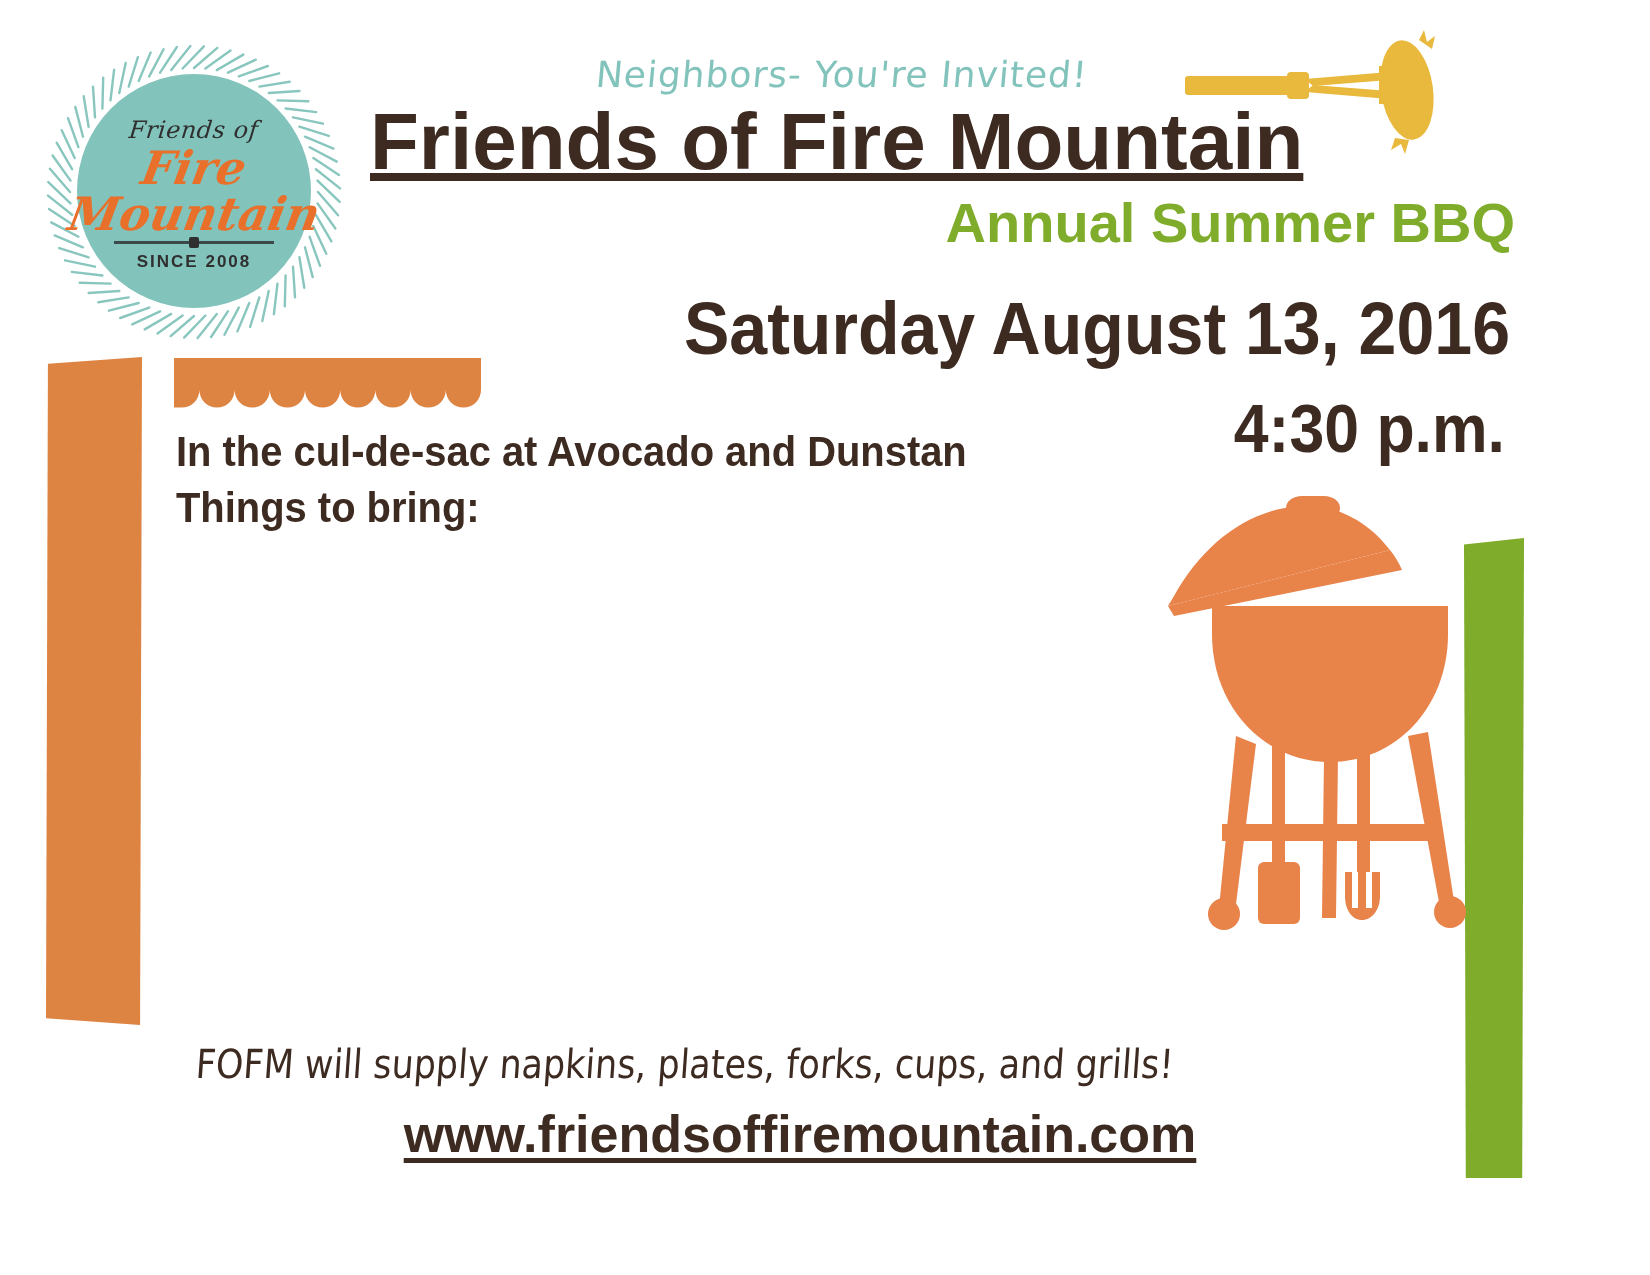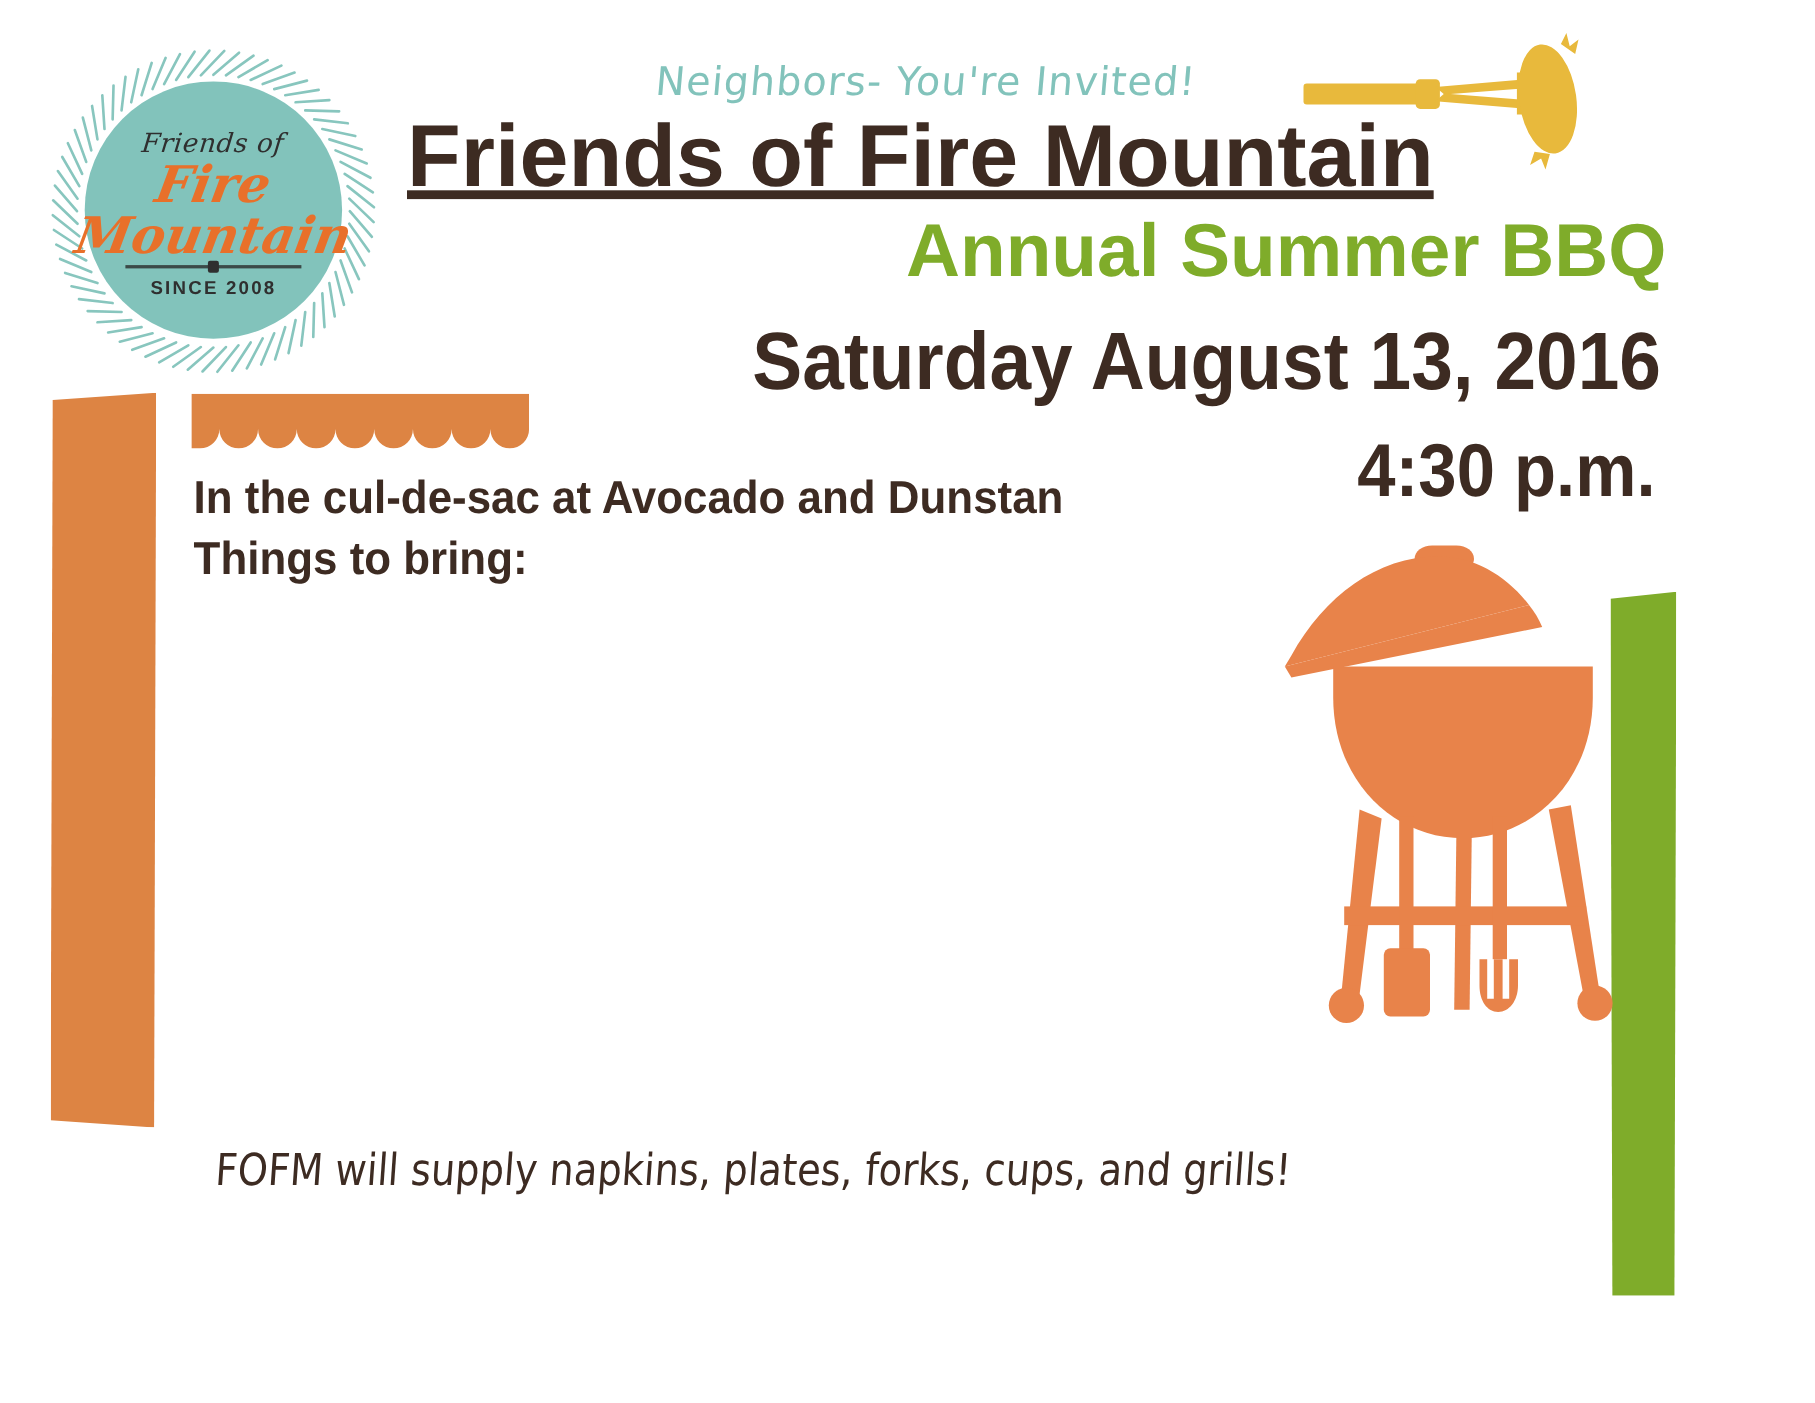--- a/index.html
+++ b/index.html
@@ -133,21 +133,21 @@
     text-decoration: underline;
   }
   .title-event {
     position: absolute;
     left: 370px;
     top: 196px;
     width: 1145px;
     text-align: right;
     font-family: "Liberation Sans", sans-serif;
     font-weight: bold;
-    font-size: 68px;
+    font-size: 56px;
     line-height: 0.95;
     color: #7fac2a;
     white-space: nowrap;
   }
   .title-date {
     position: absolute;
     left: 370px;
     top: 292px;
     width: 1140px;
     text-align: right;
@@ -445,14 +445,15 @@
       <circle cx="298" cy="428" r="16"></circle>
 
       <rect x="120" y="258" width="13" height="122"></rect>
       <rect x="106" y="378" width="42" height="62" rx="6"></rect>
 
       <rect x="205" y="258" width="13" height="130"></rect>
       <path d="M193 388 L200 388 L200 424 L206 424 L206 388 L214 388 L214 424 L220 424 L220 388 L228 388 L228 412 C228 426 220 436 210 436 C200 436 193 426 193 412 Z"></path>
     </g>
   </svg>
 
+  <div class="website">www.friendsoffiremountain.com</div>
 
 </div>
 
 </body></html>

